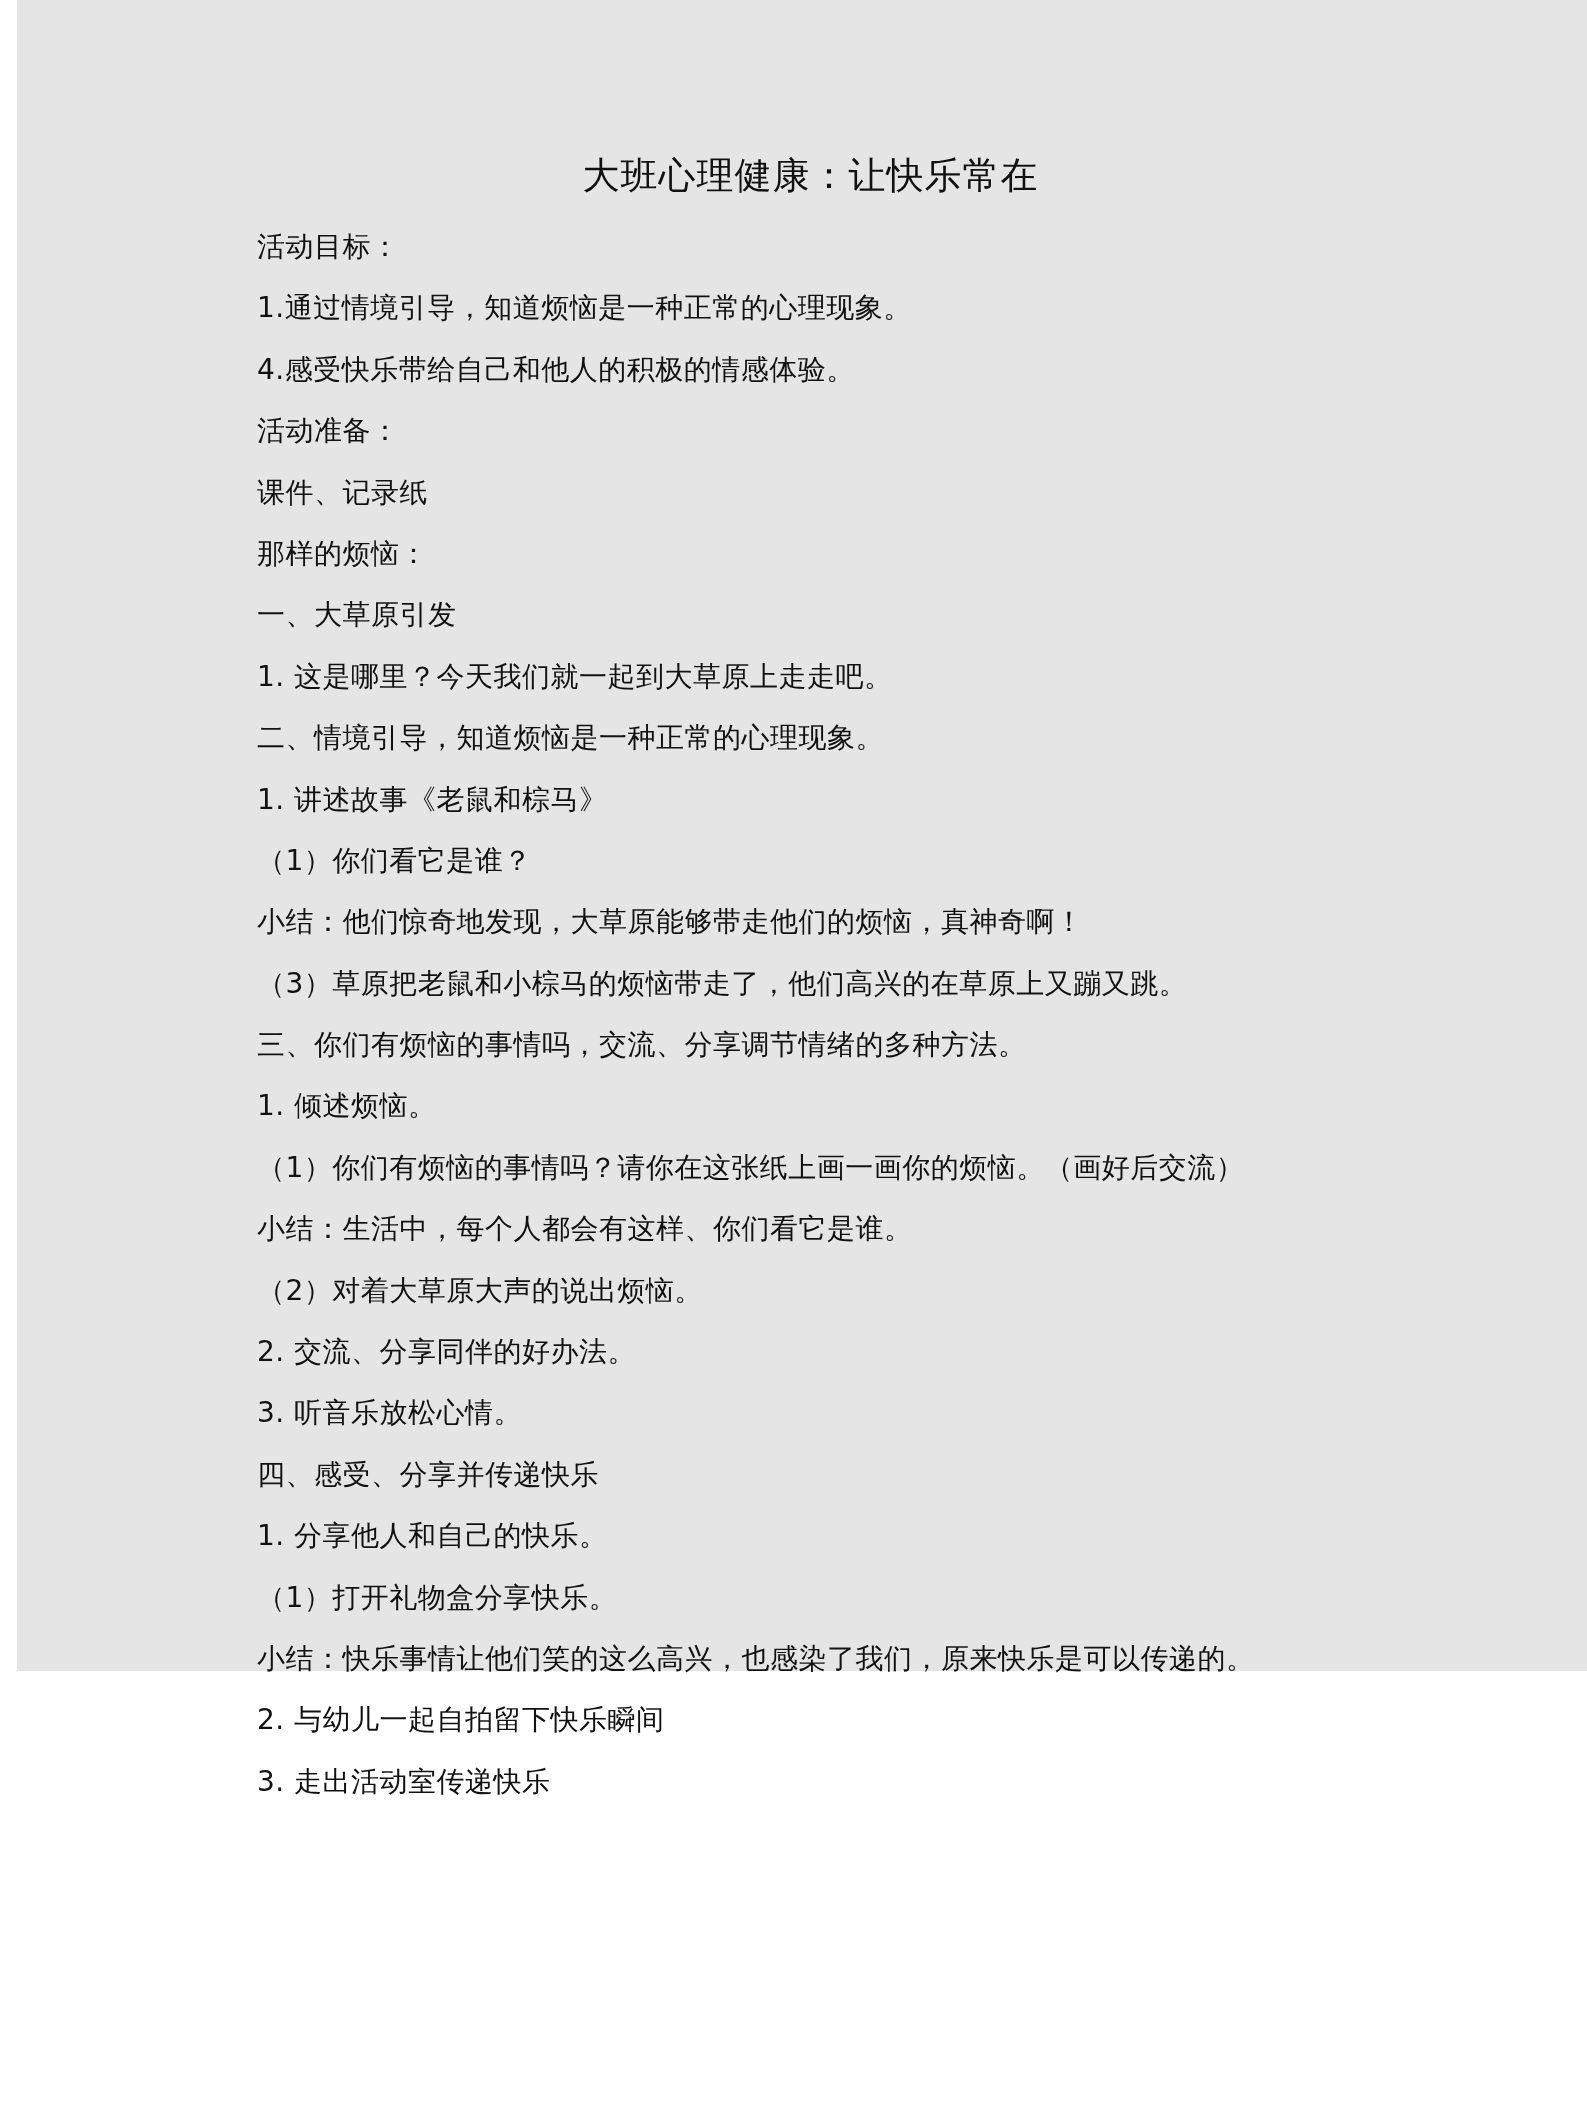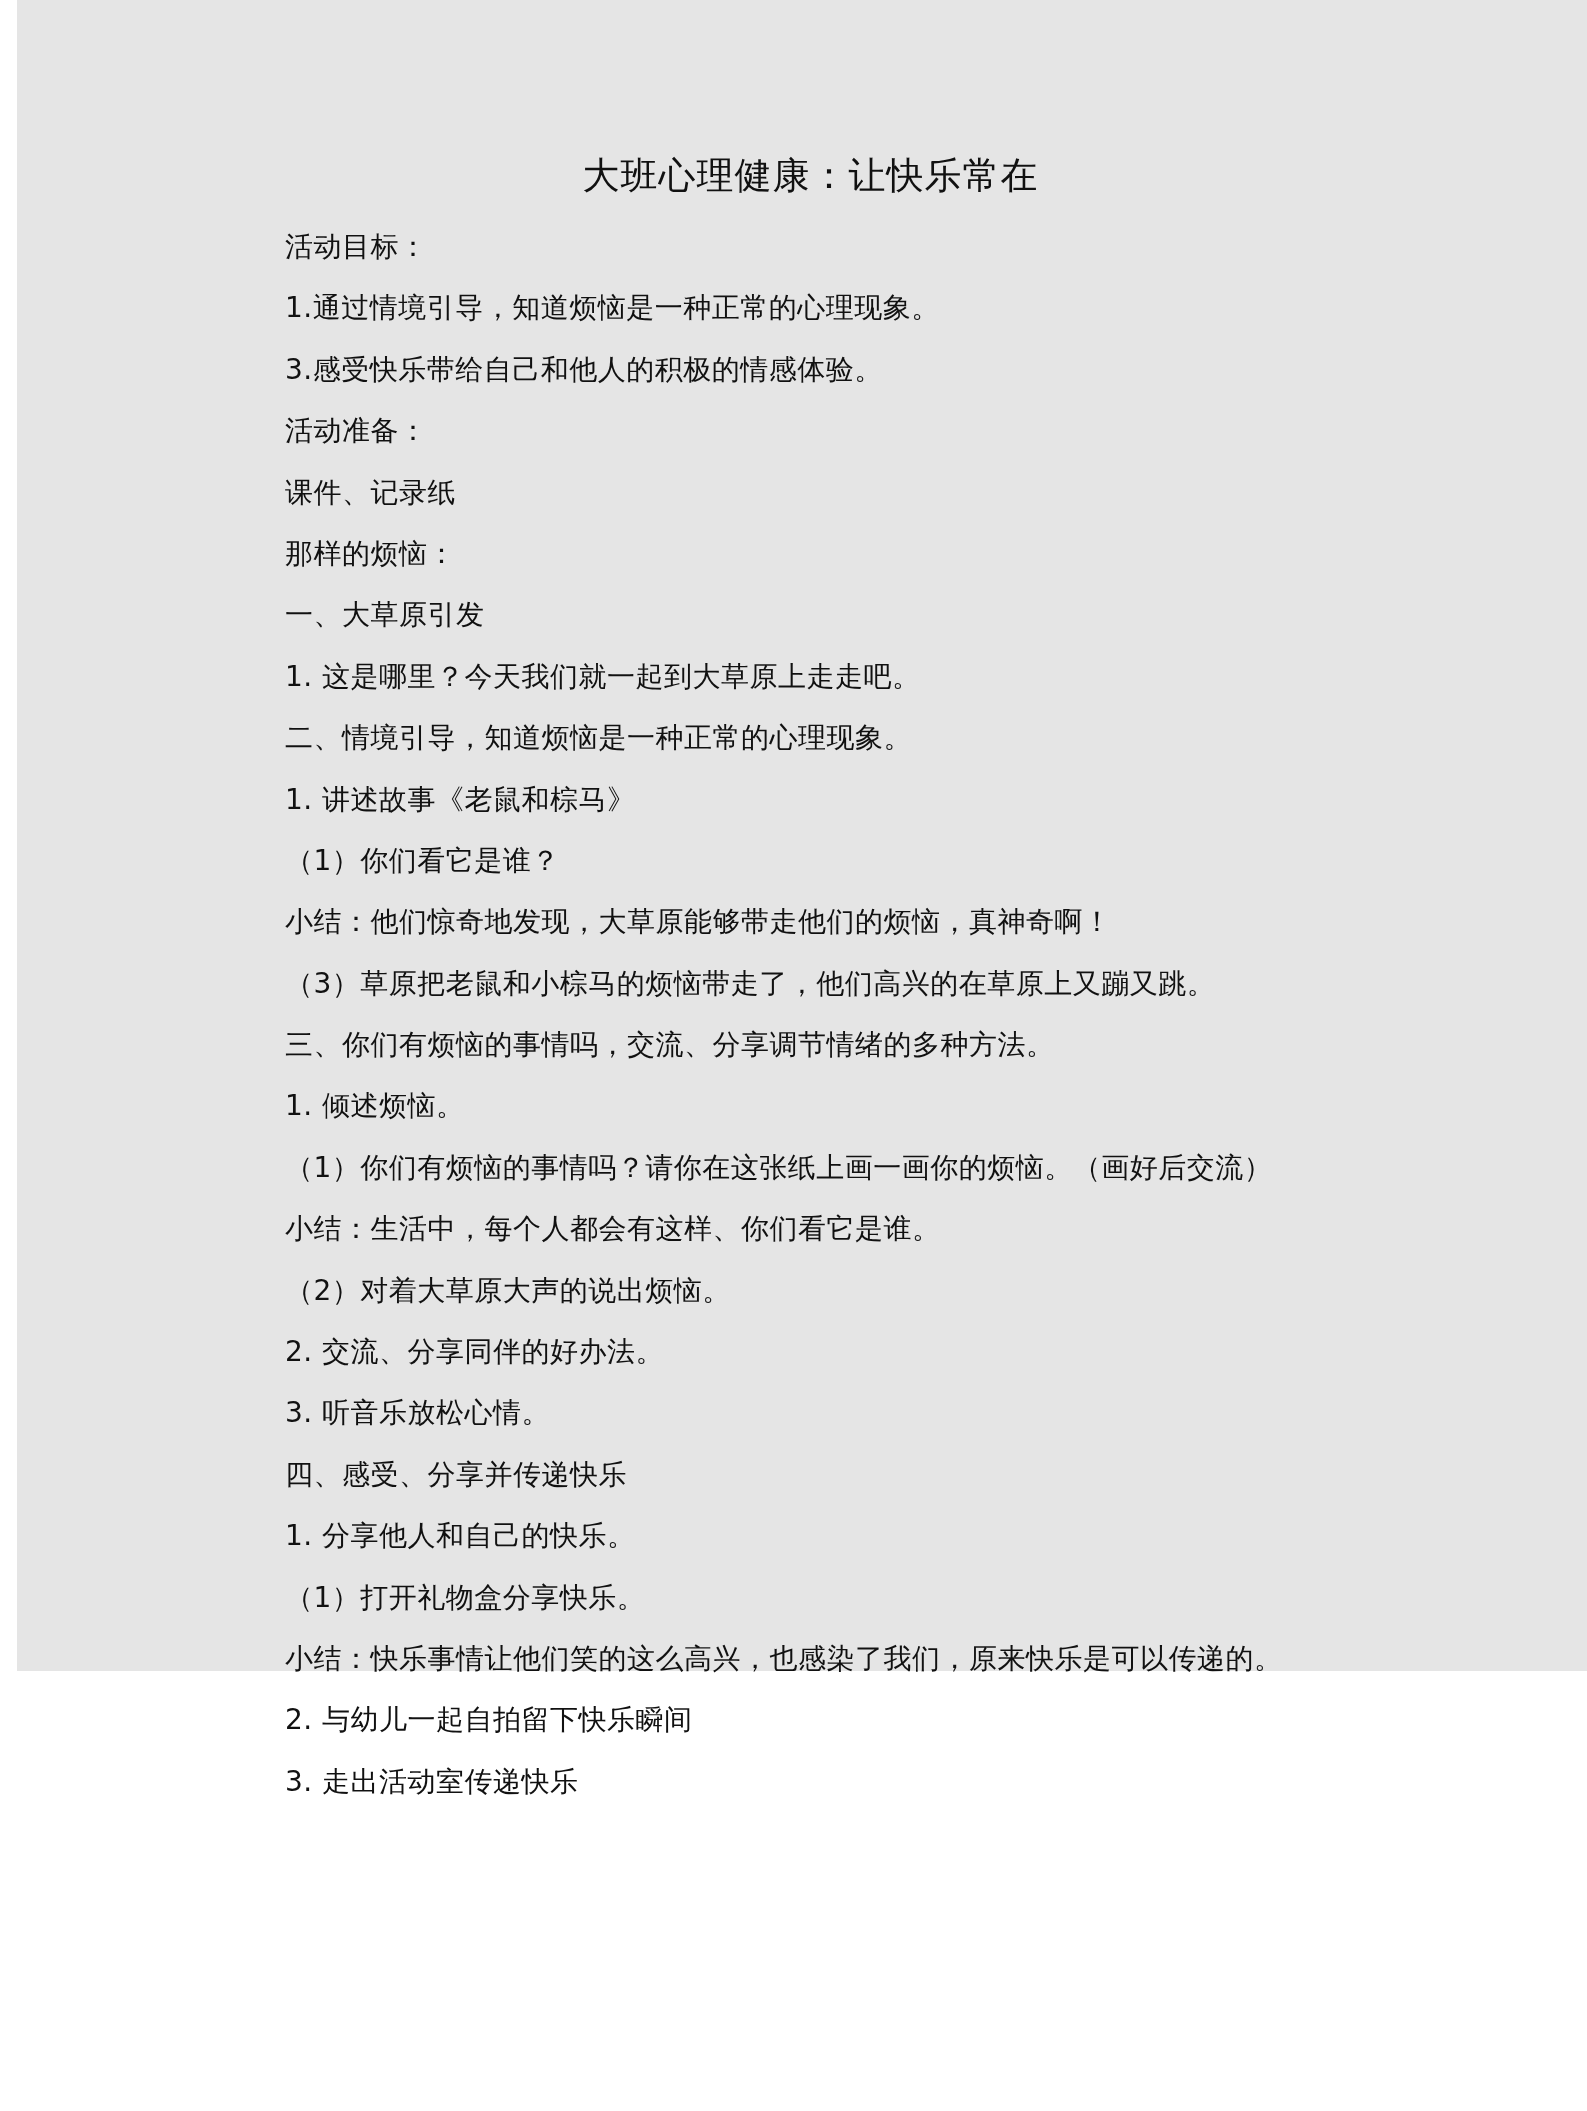--- a/index.html
+++ b/index.html
@@ -35,41 +35,40 @@
       font-weight: normal;
       color: #111111;
       margin: 0;
       letter-spacing: 1px;
     }
     .body {
       position: absolute;
       left: 240px;
       top: 216px;
       width: 1200px;
-      margin-left: 28px;
     }
     .line {
       height: 61.4px;
       line-height: 61.4px;
       font-size: 28px;
       white-space: nowrap;
       color: #111111;
       letter-spacing: 0.5px;
     }
   </style>
 </head>
 <body>
 
 <div class="page">
   <h1 class="doc-title">大班心理健康：让快乐常在</h1>
 
   <div class="body">
     <div class="line">活动目标：</div>
     <div class="line">1.通过情境引导，知道烦恼是一种正常的心理现象。</div>
-    <div class="line">3.感受快乐带给自己和他人的积极的情感体验。</div>
+    <div class="line">4.感受快乐带给自己和他人的积极的情感体验。</div>
     <div class="line">活动准备：</div>
     <div class="line">课件、记录纸</div>
     <div class="line">那样的烦恼：</div>
     <div class="line">一、大草原引发</div>
     <div class="line">1. 这是哪里？今天我们就一起到大草原上走走吧。</div>
     <div class="line">二、情境引导，知道烦恼是一种正常的心理现象。</div>
     <div class="line">1. 讲述故事《老鼠和棕马》</div>
     <div class="line">（1）你们看它是谁？</div>
     <div class="line">小结：他们惊奇地发现，大草原能够带走他们的烦恼，真神奇啊！</div>
     <div class="line">（3）草原把老鼠和小棕马的烦恼带走了，他们高兴的在草原上又蹦又跳。</div>

